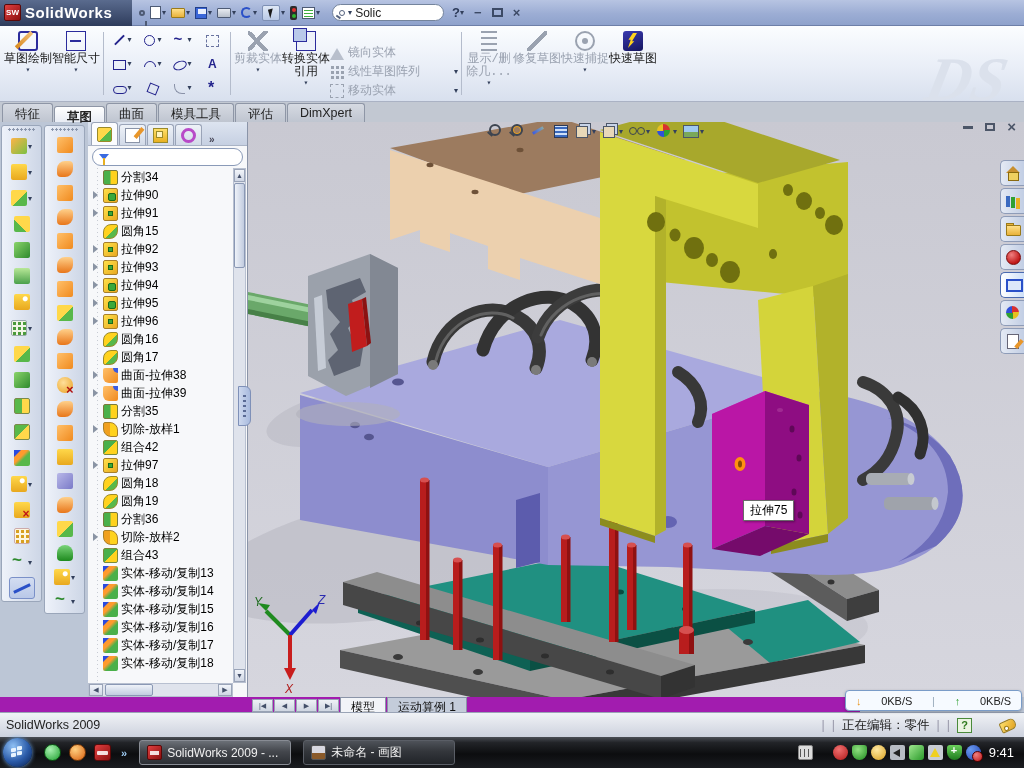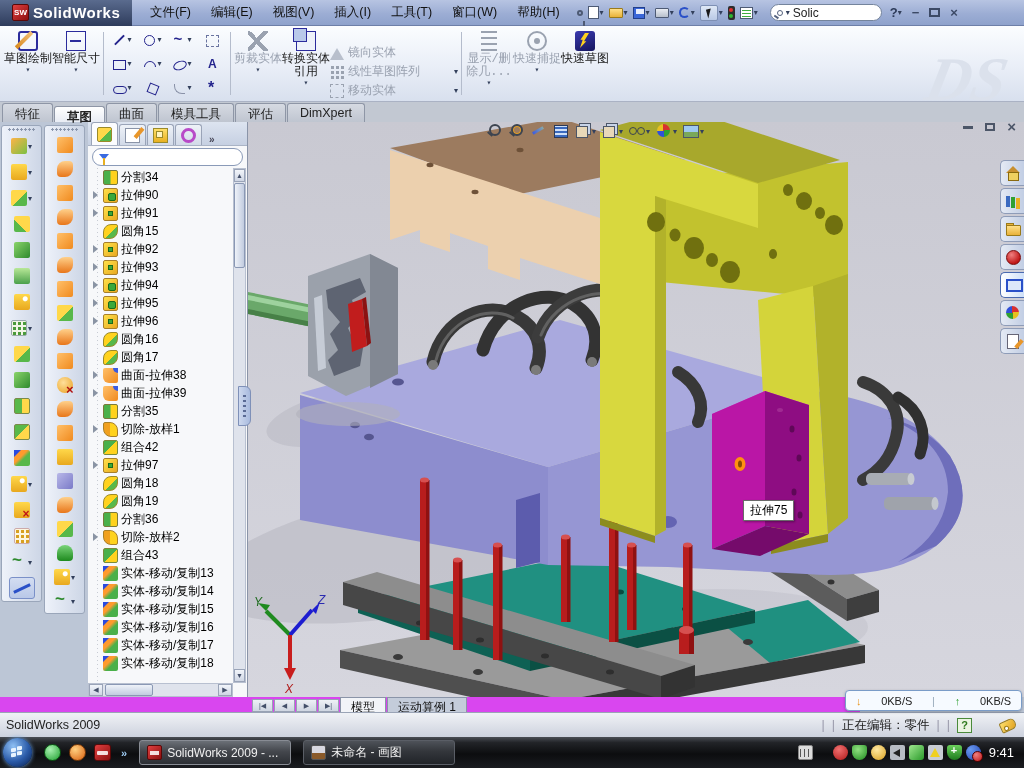--- a/index.html
+++ b/index.html
@@ -4,21 +4,21 @@
 <style>
   html,body{margin:0;padding:0;width:1024px;height:768px;overflow:hidden;
     font-family:"Liberation Sans","DejaVu Sans",sans-serif;font-size:12px;background:#bcc6d6;}
   *{box-sizing:border-box;}
 
   
   #titlebar{position:absolute;left:0;top:0;width:1024px;height:26px;
     background:linear-gradient(180deg,#b7c4e2 0%,#9cadd4 55%,#8ea2cc 100%);
     display:flex;align-items:center;border-bottom:1px solid #6d7fa8;}
   #brandbox{height:26px;width:132px;background:linear-gradient(180deg,#5a6b8e,#2e3c5c);
-    display:flex;align-items:center;padding-left:12px;flex:none;}
+    display:flex;align-items:center;padding-left:4px;flex:none;}
   #swcube{width:17px;height:17px;background:linear-gradient(135deg,#e04040,#8d0f0f);
     border:1px solid #5a0808;border-radius:2px;color:#fff;font-size:8px;font-weight:bold;
     display:flex;align-items:center;justify-content:center;margin-right:4px;}
   #brandname{color:#fff;font-weight:bold;font-size:15px;letter-spacing:.5px;}
   #menubar{display:flex;align-items:center;margin-left:8px;}
   .menu-item{padding:4px 10px;color:#111;font-size:12.5px;cursor:default;}
   #tbicons{display:flex;align-items:center;margin-left:6px;gap:3px;}
   .tbi{display:flex;align-items:center;gap:1px;padding:1px;}
   .tbig{display:inline-block;position:relative;}
   .dd{font-size:8px;color:#33405c;}
@@ -244,21 +244,21 @@
   #tooltip75{position:absolute;left:495px;top:378px;background:#fff;border:1px solid #6a6a6a;
     padding:1px 6px;font-size:12px;color:#000;box-shadow:1px 1px 2px rgba(0,0,0,.35);z-index:15;}
   #netbox{position:absolute;left:845px;top:690px;width:177px;height:21px;background:#f6faff;border:1px solid #7a9cc8;
     border-radius:4px;display:flex;align-items:center;justify-content:space-around;font-size:11px;color:#222;z-index:40;
     box-shadow:0 1px 3px rgba(0,0,0,.25);}
   #netbox .na-down{color:#e8951e;font-weight:bold;}
   #netbox .na-up{color:#2ea02e;font-weight:bold;}
   #netbox .nsep{color:#9ab;}
 
   
-  #doctabs{position:absolute;left:0;top:697px;width:860px;height:15px;background:#d946ef;display:flex;align-items:flex-end;}
+  #doctabs{position:absolute;left:0;top:697px;width:860px;height:15px;background:#a21caf;display:flex;align-items:flex-end;}
   #navbtns{margin-left:252px;display:flex;gap:1px;align-items:flex-end;}
   .navb{width:21px;height:13px;background:linear-gradient(#eef1f6,#cfd6e2);border:1px solid #98a2b4;font-size:7px;
     display:flex;align-items:center;justify-content:center;color:#44506a;}
   .dtab{height:15px;padding:1px 10px 0;font-size:12px;color:#111;background:#c4ccda;border:1px solid #8a94a8;border-bottom:none;margin-left:1px;}
   .dtab.active{background:#f2f4f8;}
 
   
   #statusbar{position:absolute;left:0;top:712px;width:1024px;height:25px;
     background:linear-gradient(#f0f2f6,#cdd2de);border-top:1px solid #9aa4b6;display:flex;align-items:center;font-size:12.5px;color:#222;}
   #sb-left{margin-left:6px;}
@@ -310,30 +310,20 @@
   #clock{color:#fff;font-size:13px;margin-right:10px;}
 </style>
 </head>
 <body>
 
 <div id="titlebar">
   <div id="brandbox">
     <span id="swcube">SW</span>
     <span id="brandname">SolidWorks</span>
   </div>
-  <div id="menubar">
-
-  <span class="menu-item">文件(F)</span>
-      <span class="menu-item">编辑(E)</span>
-      <span class="menu-item">视图(V)</span>
-      <span class="menu-item">插入(I)</span>
-      <span class="menu-item">工具(T)</span>
-      <span class="menu-item">窗口(W)</span>
-      <span class="menu-item">帮助(H)</span>
-    </div>
   <div id="tbicons">
 
       <span class="tbi">
         <span class="tbig ti-pin"></span>
 
       </span>
 
       <span class="tbi">
         <span class="tbig ti-new"></span>
         <span class="dd">▾</span>
@@ -511,20 +501,25 @@
     </div>
   <div class="cmsep"></div>
   <div class="cmgroup">
 
       <div class="cmbtn off">
         <span class="cmicon cm-relations"></span>
         <span class="cmlabel">显示/删除几...</span>
         <span class="dd">▾</span>
       </div>
 
+      <div class="cmbtn off">
+        <span class="cmicon cm-repair"></span>
+        <span class="cmlabel">修复草图</span>
+
+      </div>
 
       <div class="cmbtn off">
         <span class="cmicon cm-snap"></span>
         <span class="cmlabel">快速捕捉</span>
         <span class="dd">▾</span>
       </div>
 
       <div class="cmbtn on">
         <span class="cmicon cm-rapid"></span>
         <span class="cmlabel">快速草图</span>

